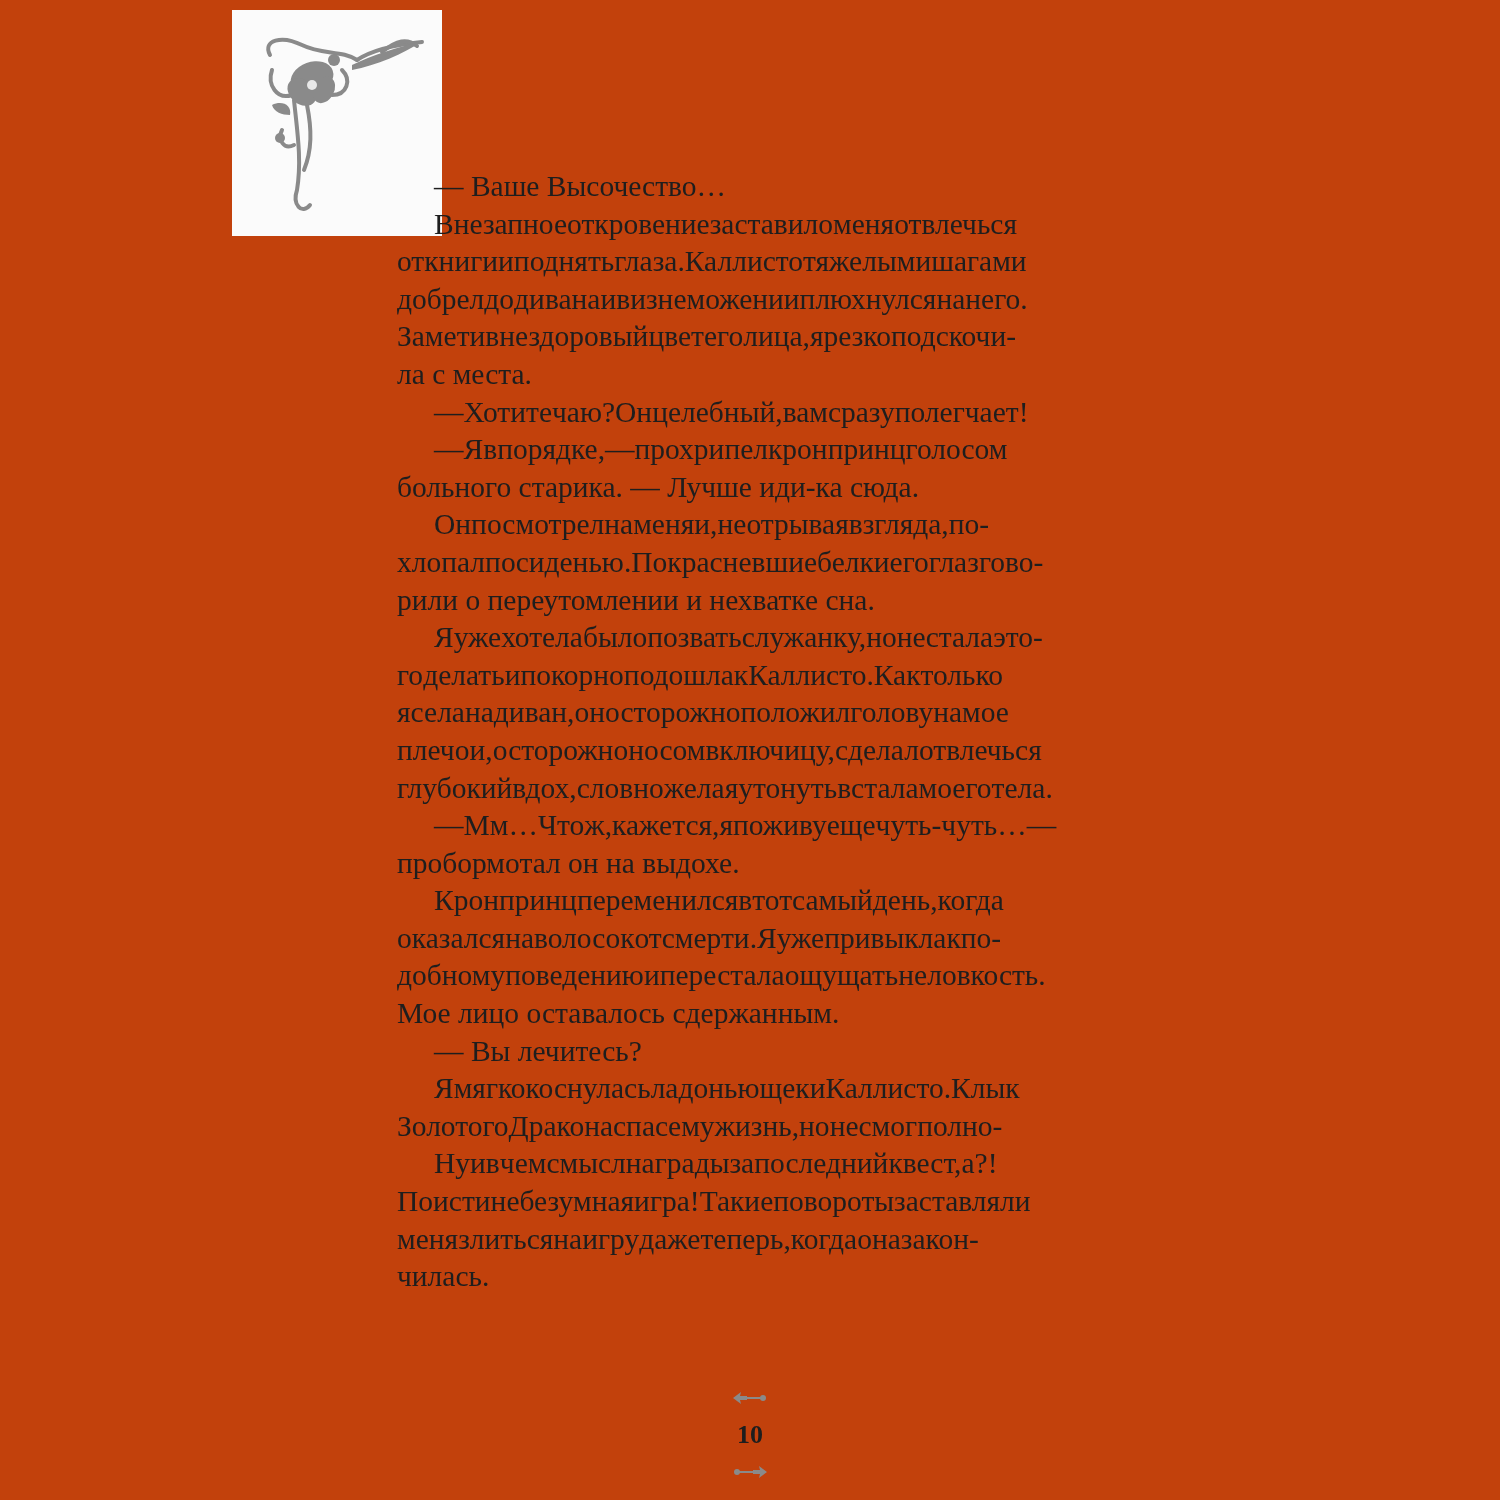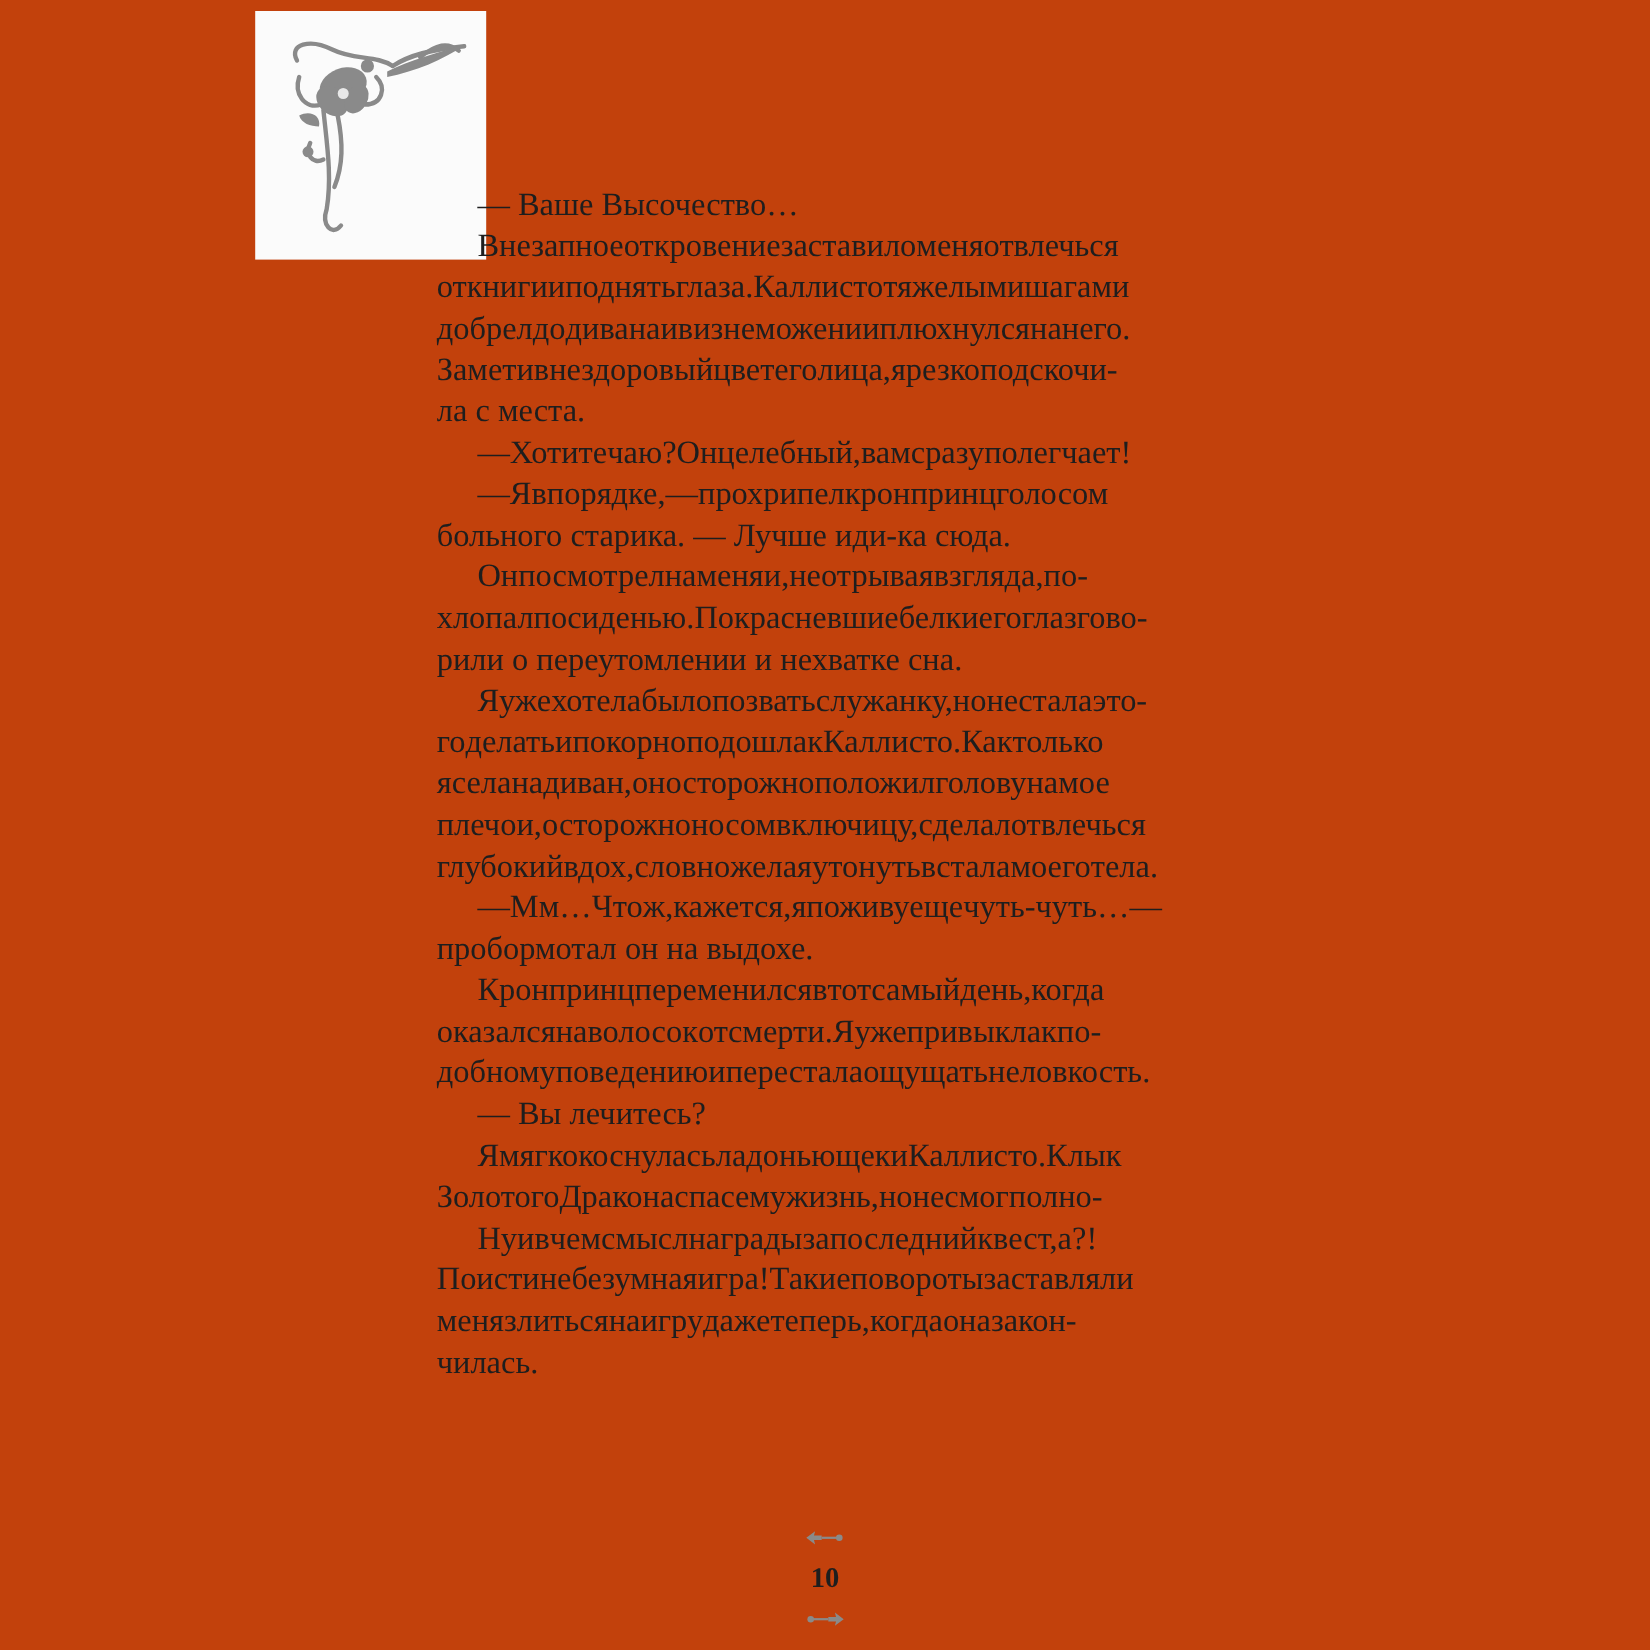--- a/index.html
+++ b/index.html
@@ -239,20 +239,23 @@
         <span class="w">по-</span>
       </div>
       <div class="line">
         <span class="w">добному</span>
         <span class="w">поведению</span>
         <span class="w">и</span>
         <span class="w">перестала</span>
         <span class="w">ощущать</span>
         <span class="w">неловкость.</span>
       </div>
+      <div class="line last">
+        <span>Мое лицо оставалось сдержанным.</span>
+      </div>
       <div class="line indent last">
         <span>— Вы лечитесь?</span>
       </div>
       <div class="line indent">
         <span class="w">Я</span>
         <span class="w">мягко</span>
         <span class="w">коснулась</span>
         <span class="w">ладонью</span>
         <span class="w">щеки</span>
         <span class="w">Каллисто.</span>

